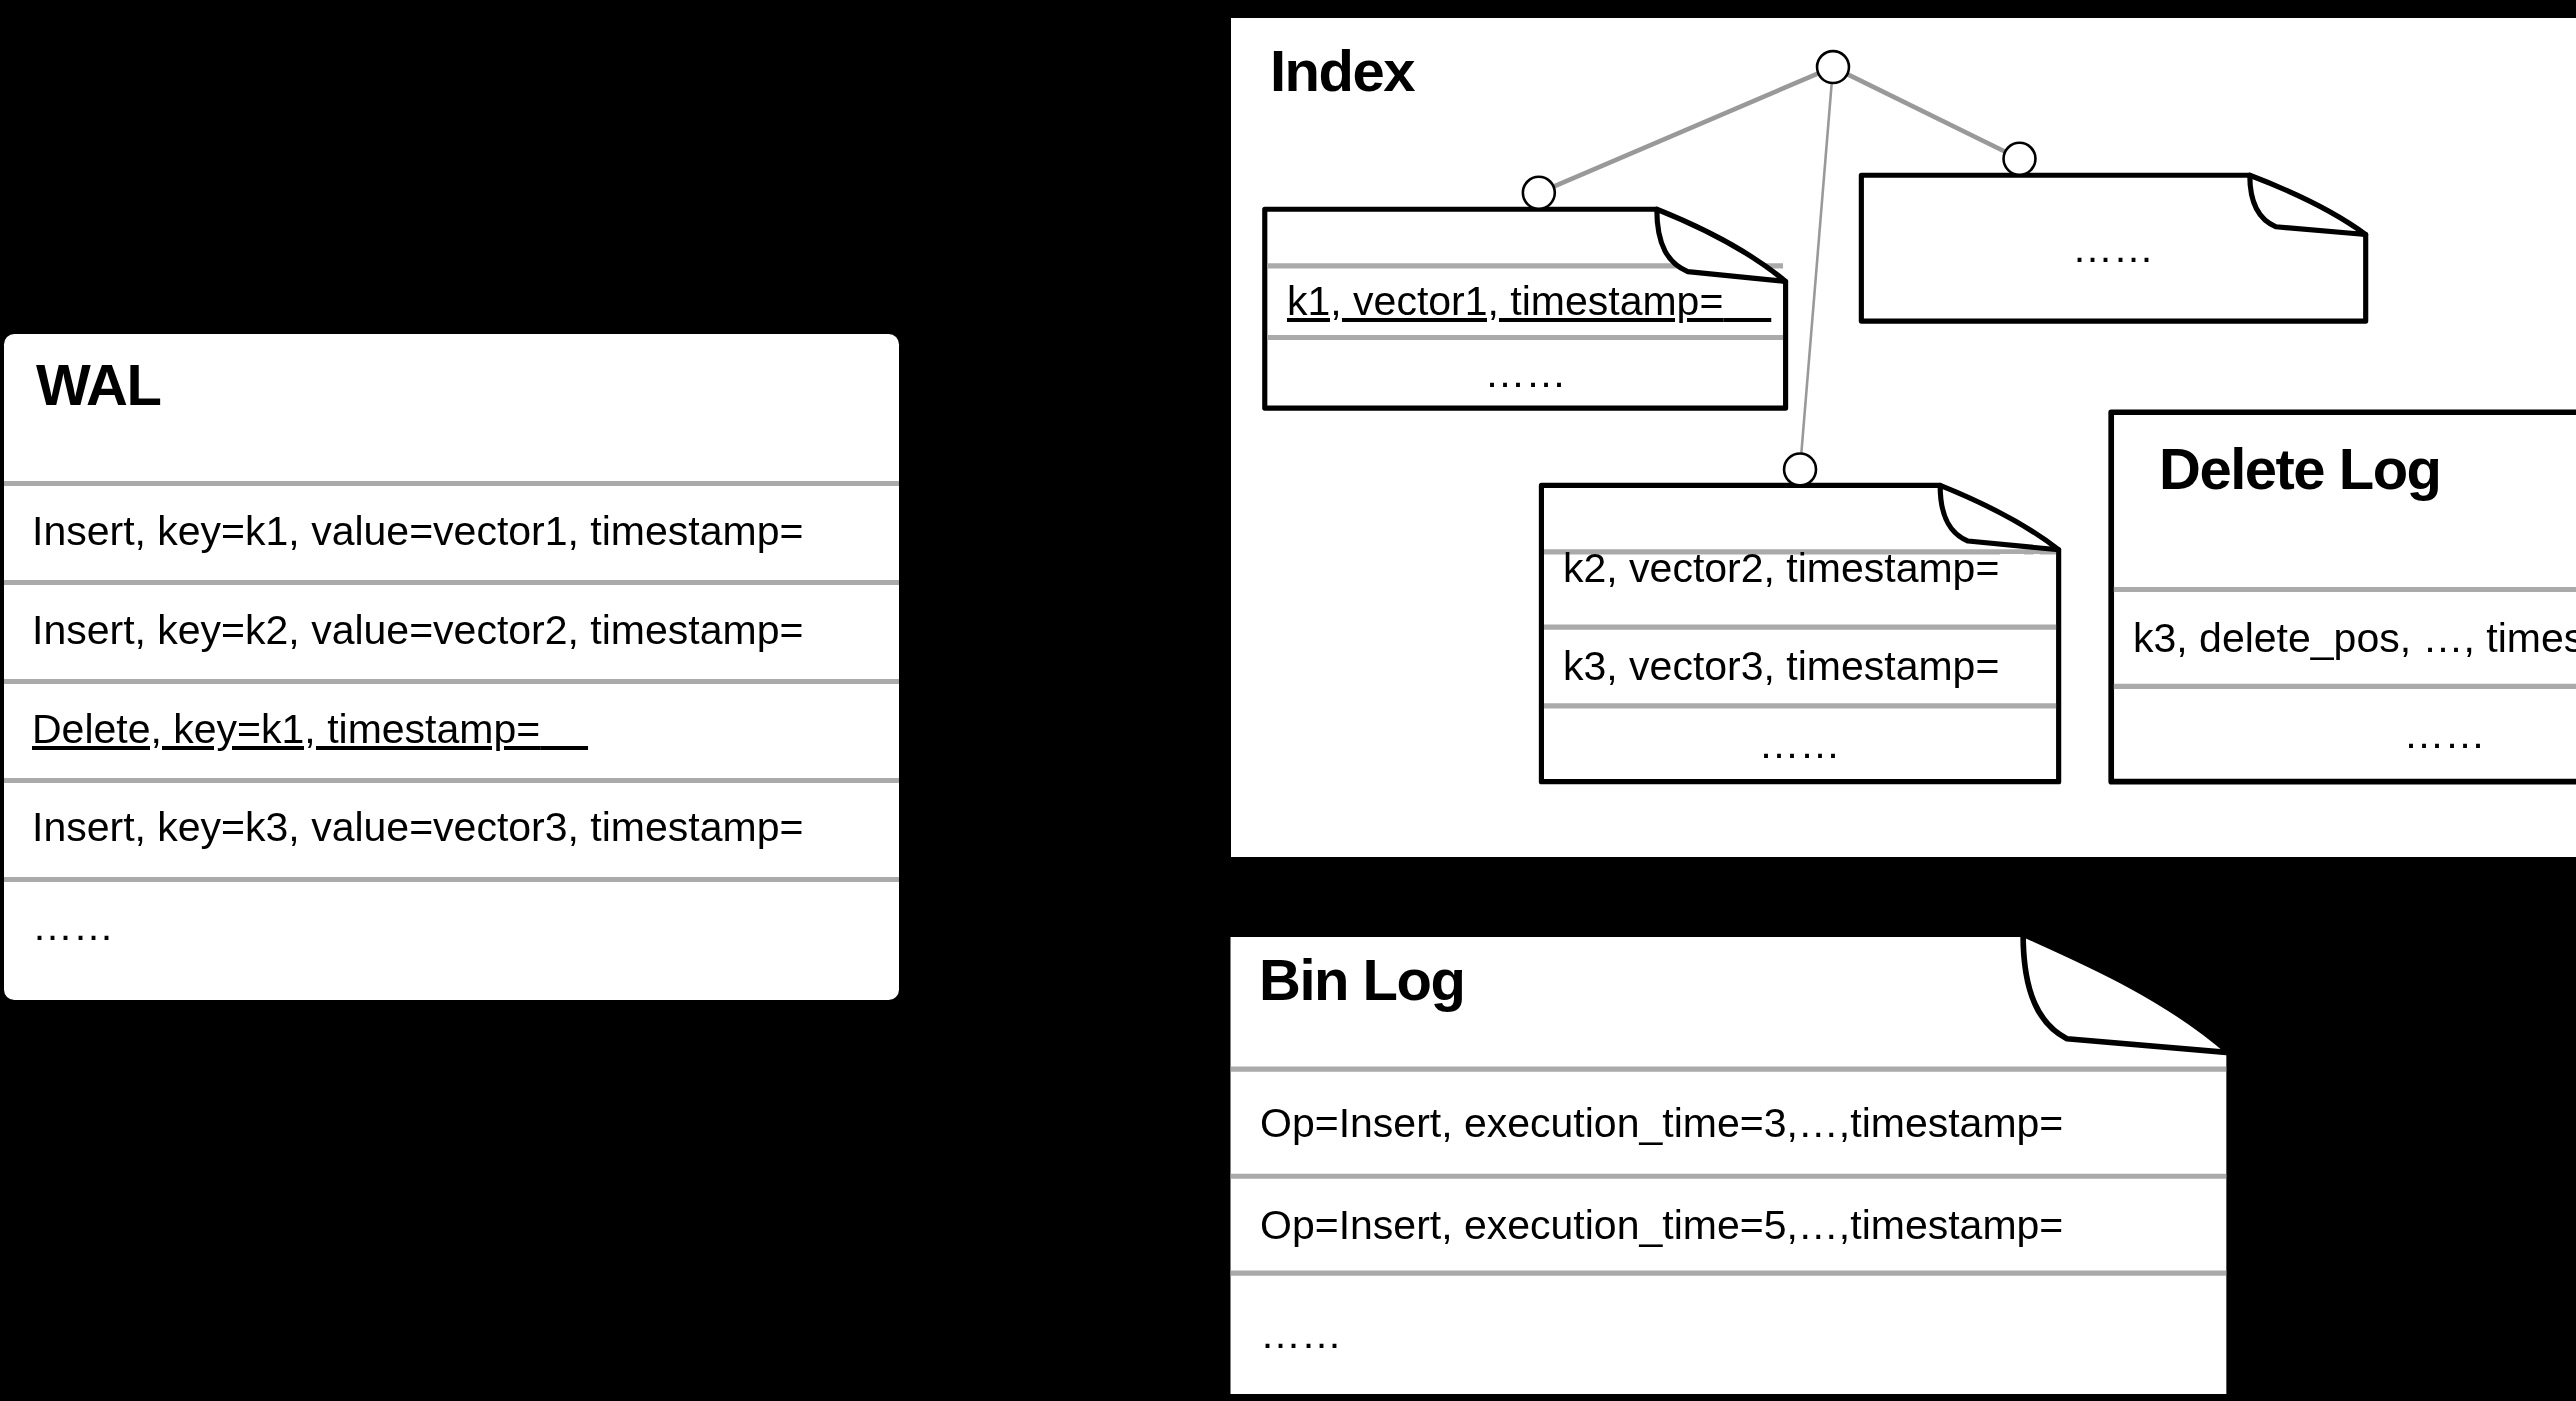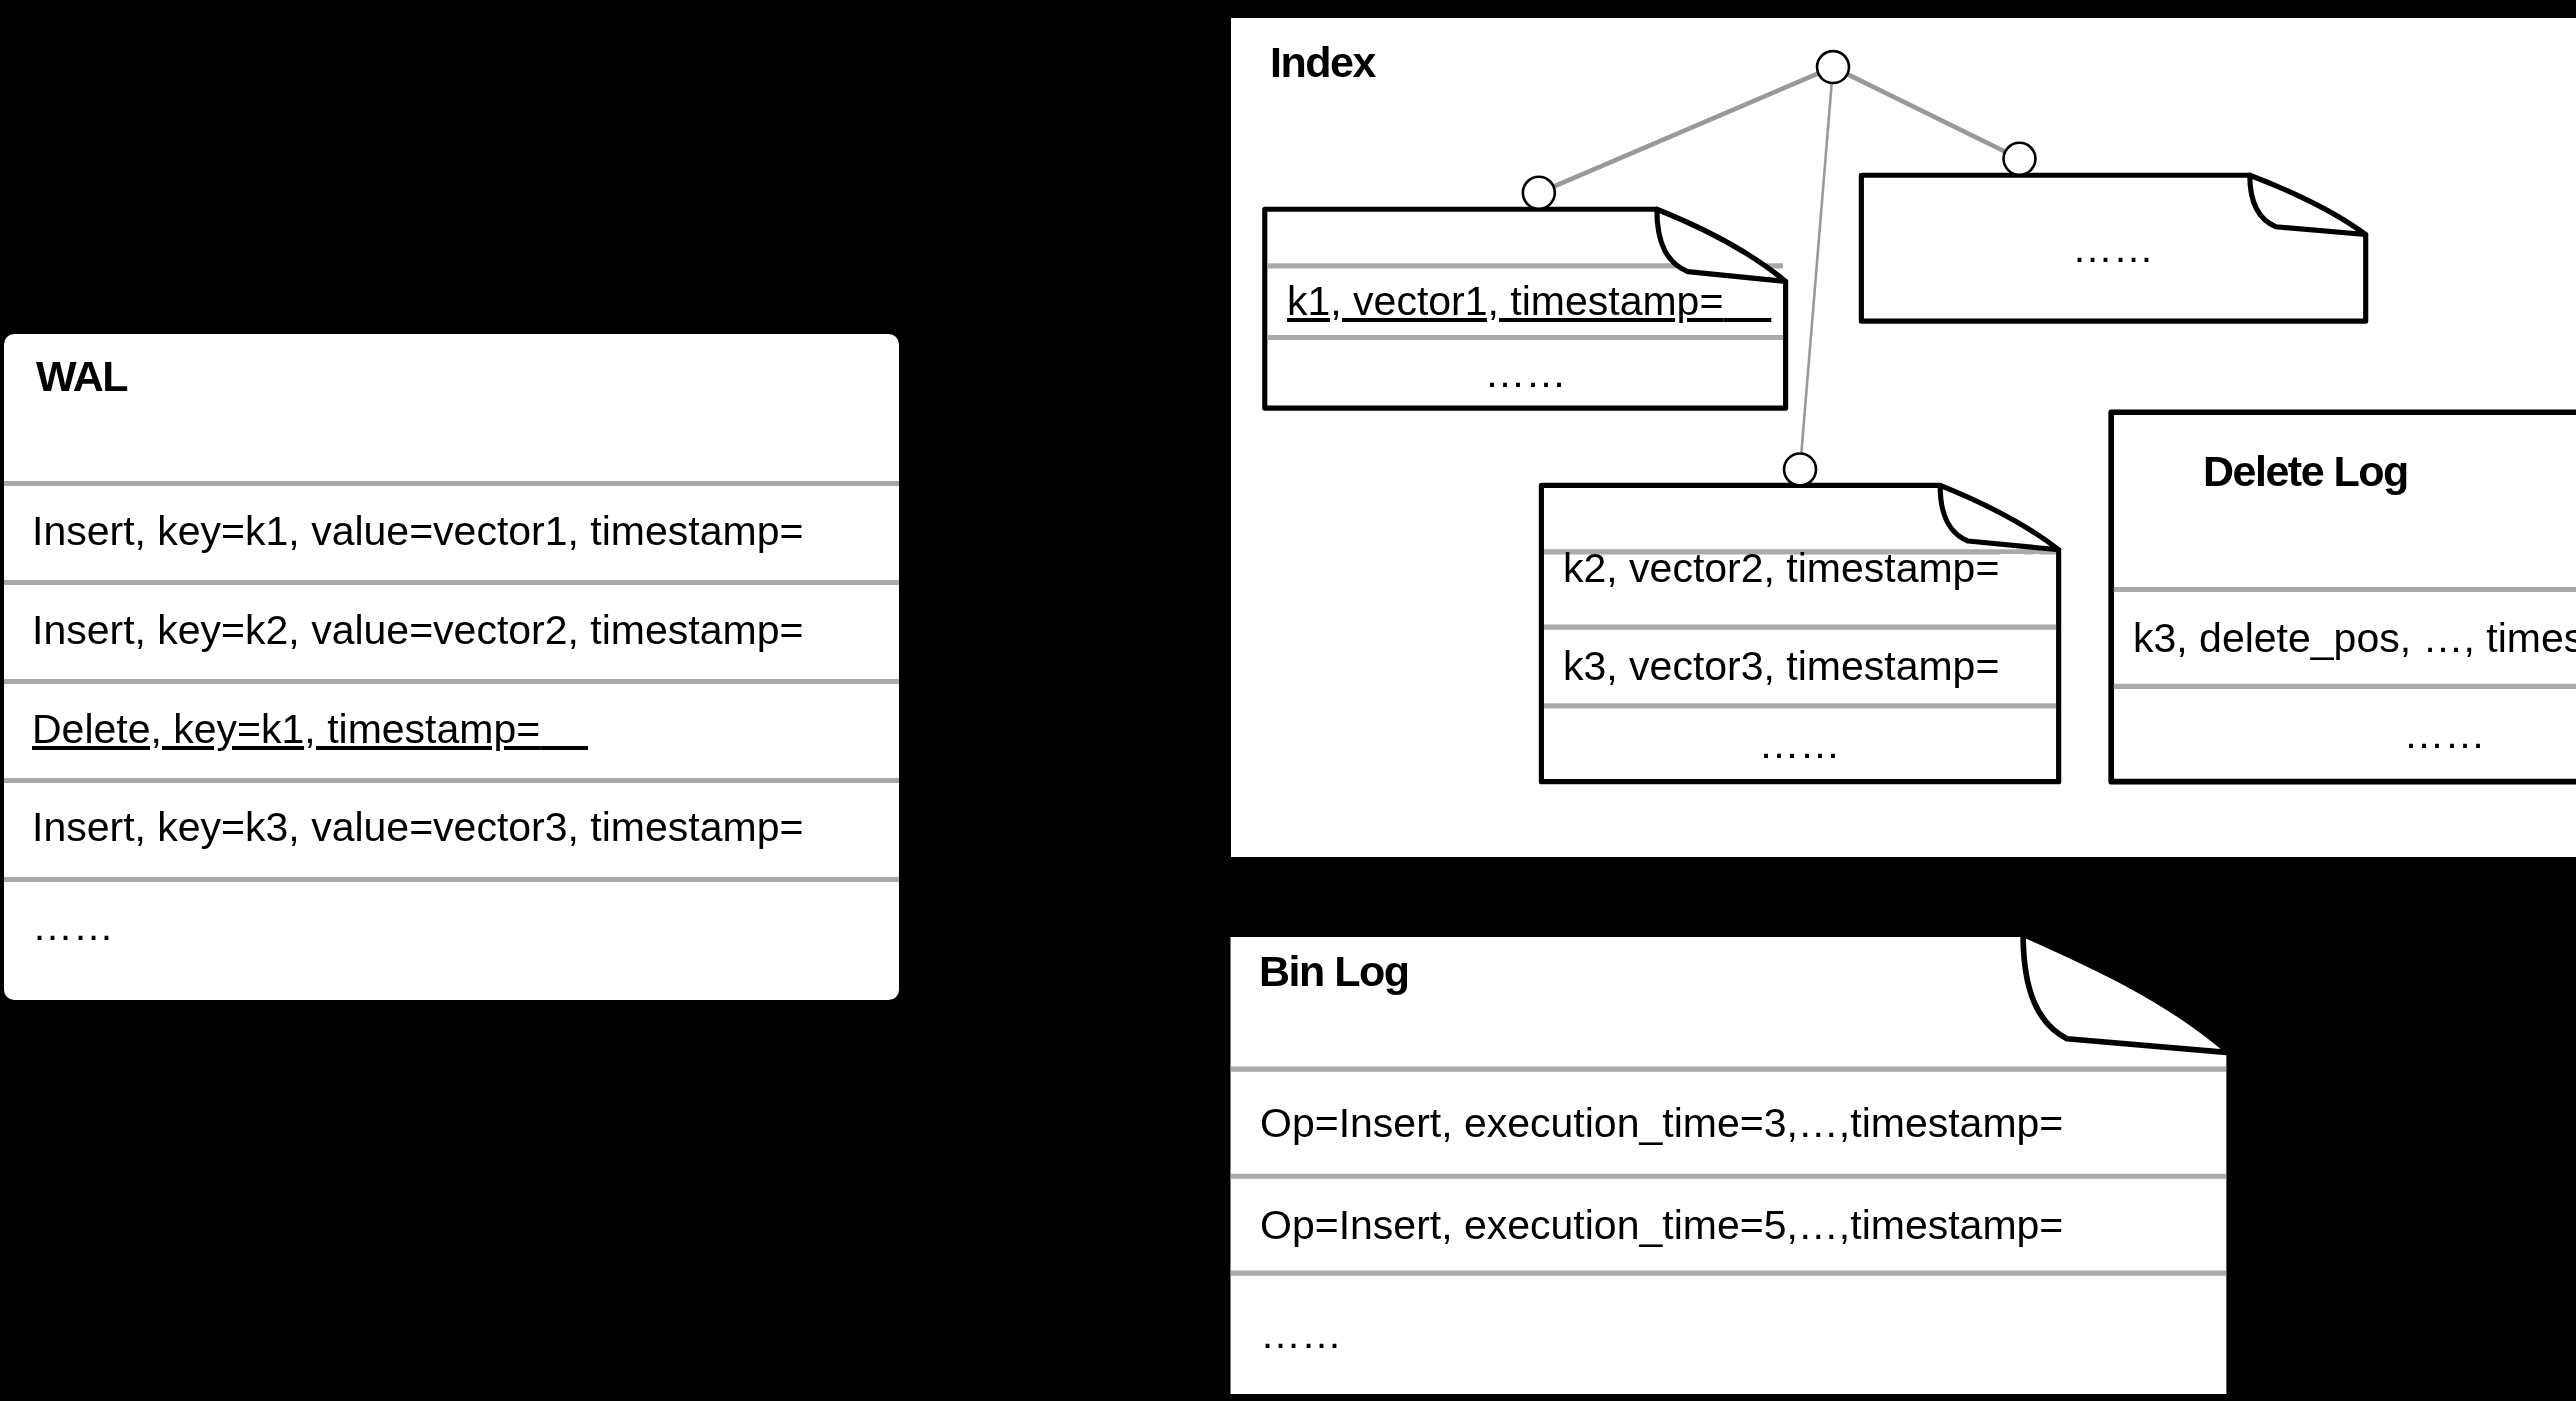--- a/index.html
+++ b/index.html
@@ -11,21 +11,21 @@
     font-family: "Liberation Sans", "DejaVu Sans", sans-serif;
     overflow: hidden;
   }
   .panel { position: absolute; background: #fff; }
   #wal-box { left: 3.6px; top: 334px; width: 895px; height: 666px; border-radius: 10.3px; }
   #index-panel { left: 1231px; top: 18px; width: 1582px; height: 839px; }
   .hdivider { position: absolute; left: 0; width: 100%; height: 5.2px; background: #aaaaaa; }
   #shapes { position: absolute; left: 0; top: 0; z-index: 3; }
   .title {
     position: absolute; z-index: 4;
-    font-weight: bold; font-size: 43px; letter-spacing: -1.5px; color: #000;
+    font-weight: bold; font-size: 58px; letter-spacing: -1.5px; color: #000;
     white-space: nowrap; line-height: 1.1;
   }
   .rowtext {
     position: absolute; z-index: 4;
     height: 62px; display: flex; align-items: center;
     font-size: 41px; color: #000; white-space: nowrap;
   }
   .rowtext.centered { justify-content: center; }
   .ts { font-weight: bold; color: #ffffff; }
 </style>
@@ -90,21 +90,21 @@
     <g fill="#ffffff" stroke="#000000" stroke-width="5">
       <circle cx="3558" cy="130" r="31"></circle>
       <circle cx="2987" cy="374" r="31"></circle>
       <circle cx="3494" cy="911" r="31"></circle>
       <circle cx="3920" cy="308" r="31"></circle>
     </g>
   </svg>
 
   <div class="title" style="left:36px; top:353px;">WAL</div>
   <div class="title" style="left:1270px; top:39px;">Index</div>
-  <div class="title" style="left:2159px; top:448px;margin-left:44px;">Delete Log</div>
+  <div class="title" style="left:2159px; top:437px;">Delete Log</div>
   <div class="title" style="left:1259px; top:948px;">Bin Log</div>
 
   <div class="rowtext" style="left:32px; top:500px;  width:840px;">
     <span>Insert, key=k1, value=vector1, timestamp=</span>
       <span class="ts">T0</span>
   </div>
   <div class="rowtext" style="left:32px; top:599px; width:840px;">
     <span>Insert, key=k2, value=vector2, timestamp=</span>
       <span class="ts">T1</span>
   </div>

